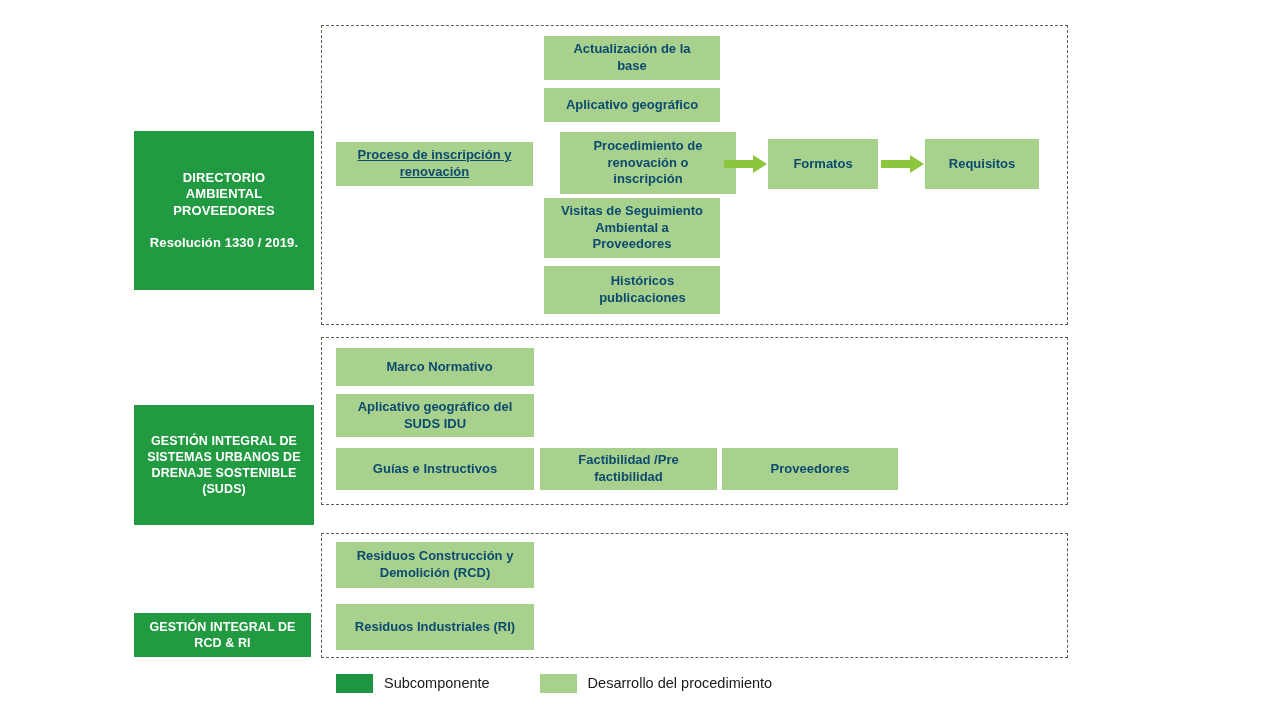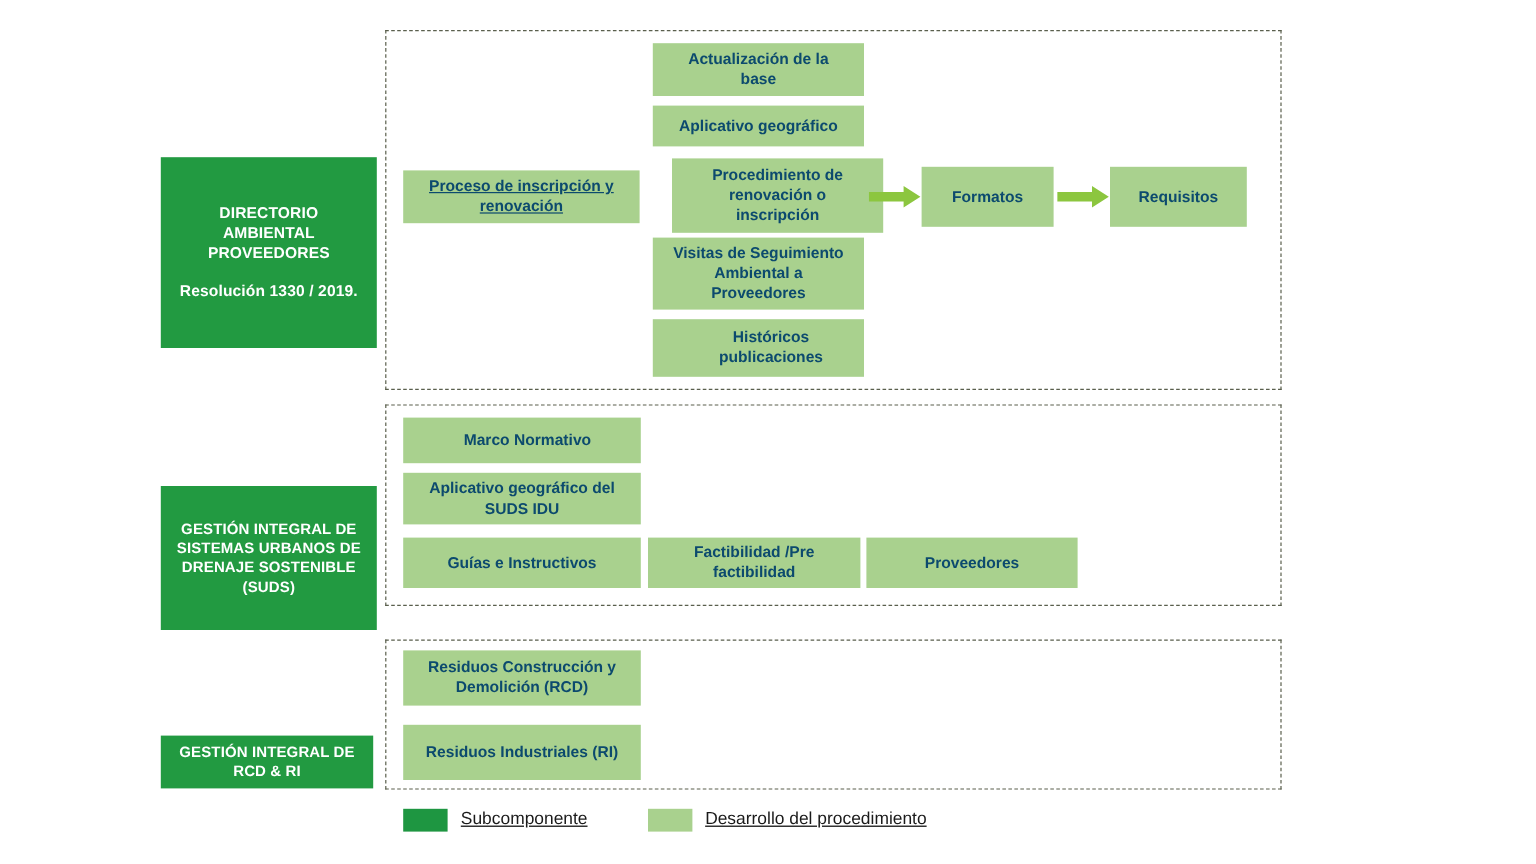--- a/index.html
+++ b/index.html
@@ -84,21 +84,20 @@
     position: absolute;
     left: 336px;
     top: 673px;
     display: flex;
     align-items: center;
     height: 20px;
   }
   .legend-item {
     display: flex;
     align-items: center;
-    text-decoration: underline;
   }
   .legend-swatch {
     width: 37px;
     height: 19px;
     display: block;
   }
   .legend-swatch.dark { background: #1E9641; }
   .legend-swatch.light { background: #A9D18E; }
   .legend-label {
     font-size: 14.5px;

